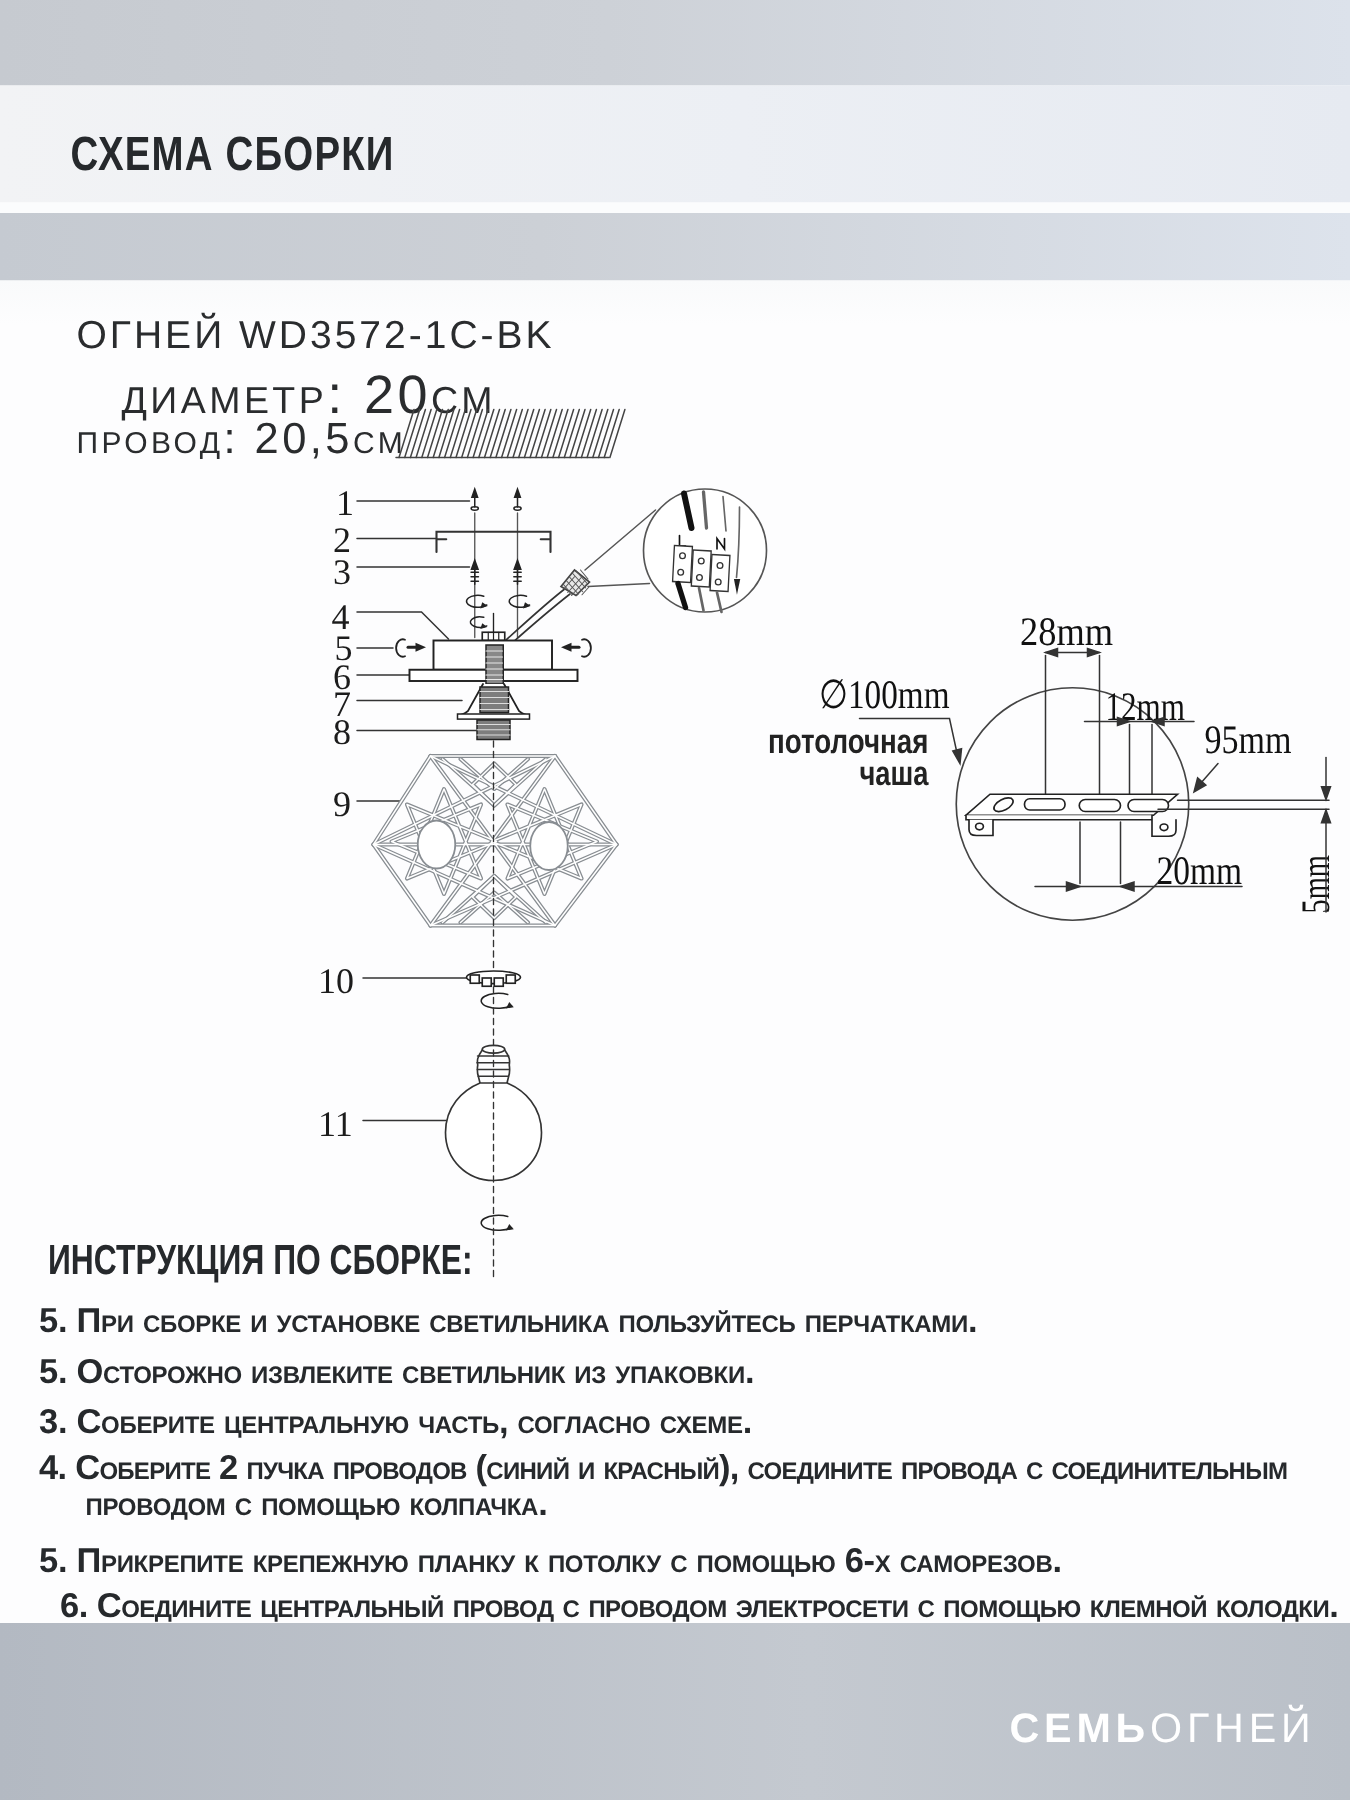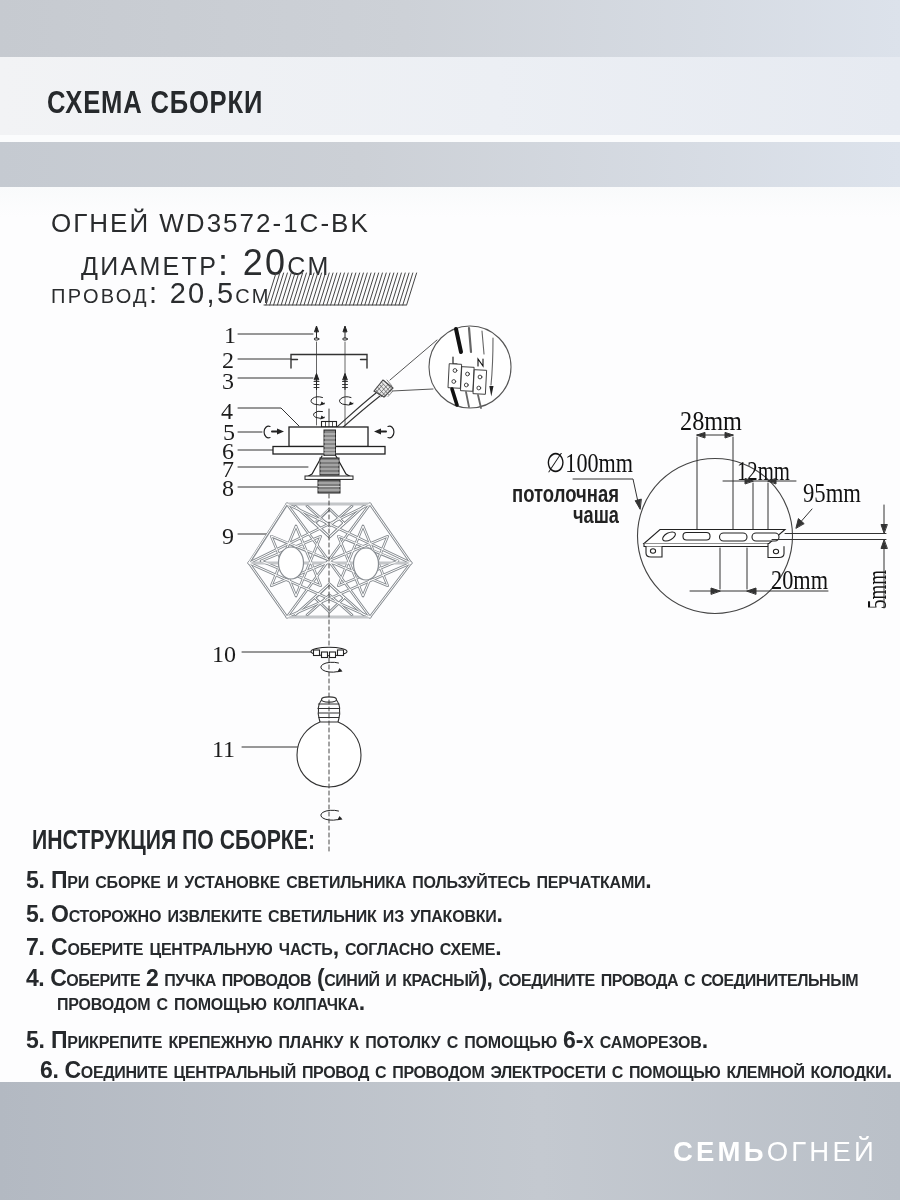--- a/index.html
+++ b/index.html
@@ -44,21 +44,21 @@
 <div class="band2"></div>
 <div class="main"></div>
 <div class="footer"></div>
 <div class="h1">СХЕМА СБОРКИ</div>
 <div class="model">ОГНЕЙ WD3572-1C-BK</div>
 <div class="dim1">диаметр: 20см</div>
 <div class="dim2">провод: 20,5см</div>
 <div class="instr-h">ИНСТРУКЦИЯ ПО СБОРКЕ:</div>
 <div class="it" style="left:26px;top:869px">5. При сборке и установке светильника пользуйтесь перчатками.</div>
 <div class="it" style="left:26px;top:903px">5. Осторожно извлеките светильник из упаковки.</div>
-<div class="it" style="left:26px;top:936px">7. Соберите центральную часть, согласно схеме.</div>
+<div class="it" style="left:26px;top:936px">3. Соберите центральную часть, согласно схеме.</div>
 <div class="it" style="left:26px;top:967px;letter-spacing:-0.48px">4. Соберите 2 пучка проводов (синий и красный), соедините провода с соединительным</div>
 <div class="it" style="left:57px;top:991px">проводом с помощью колпачка.</div>
 <div class="it" style="left:26px;top:1029px">5. Прикрепите крепежную планку к потолку с помощью 6-х саморезов.</div>
 <div class="it" style="left:40px;top:1059px;letter-spacing:-0.35px">6. Соедините центральный провод с проводом электросети с помощью клемной колодки.</div>
 <div class="logo"><b>СЕМЬ</b>ОГНЕЙ</div>
 <svg id="draw" style="position:absolute;left:180px;top:255px;opacity:0.999" width="720" height="600" viewBox="180 255 720 600" fill="none" stroke-linecap="round">
 
 <g stroke="#444" stroke-width="1">
   <path d="M264,305 L406,305"></path>
   <g id="hatch">

